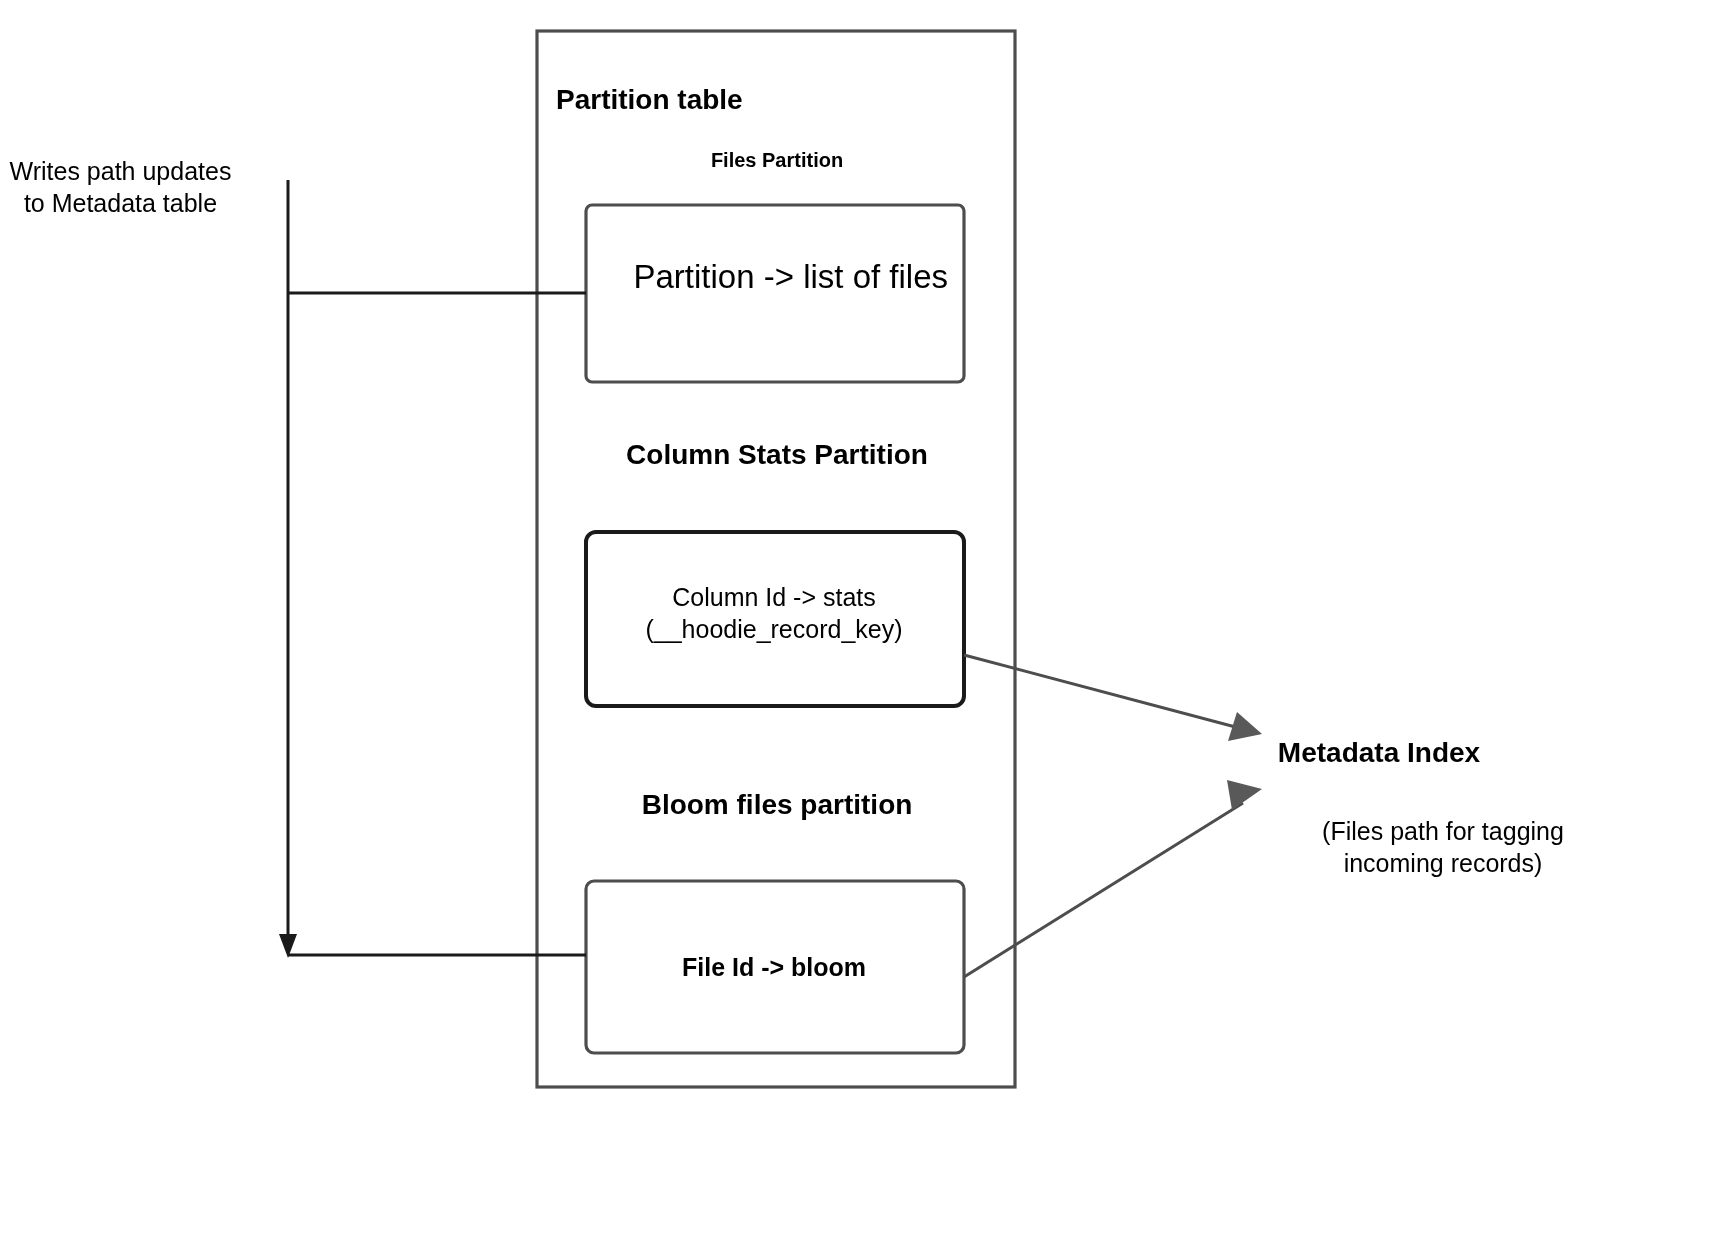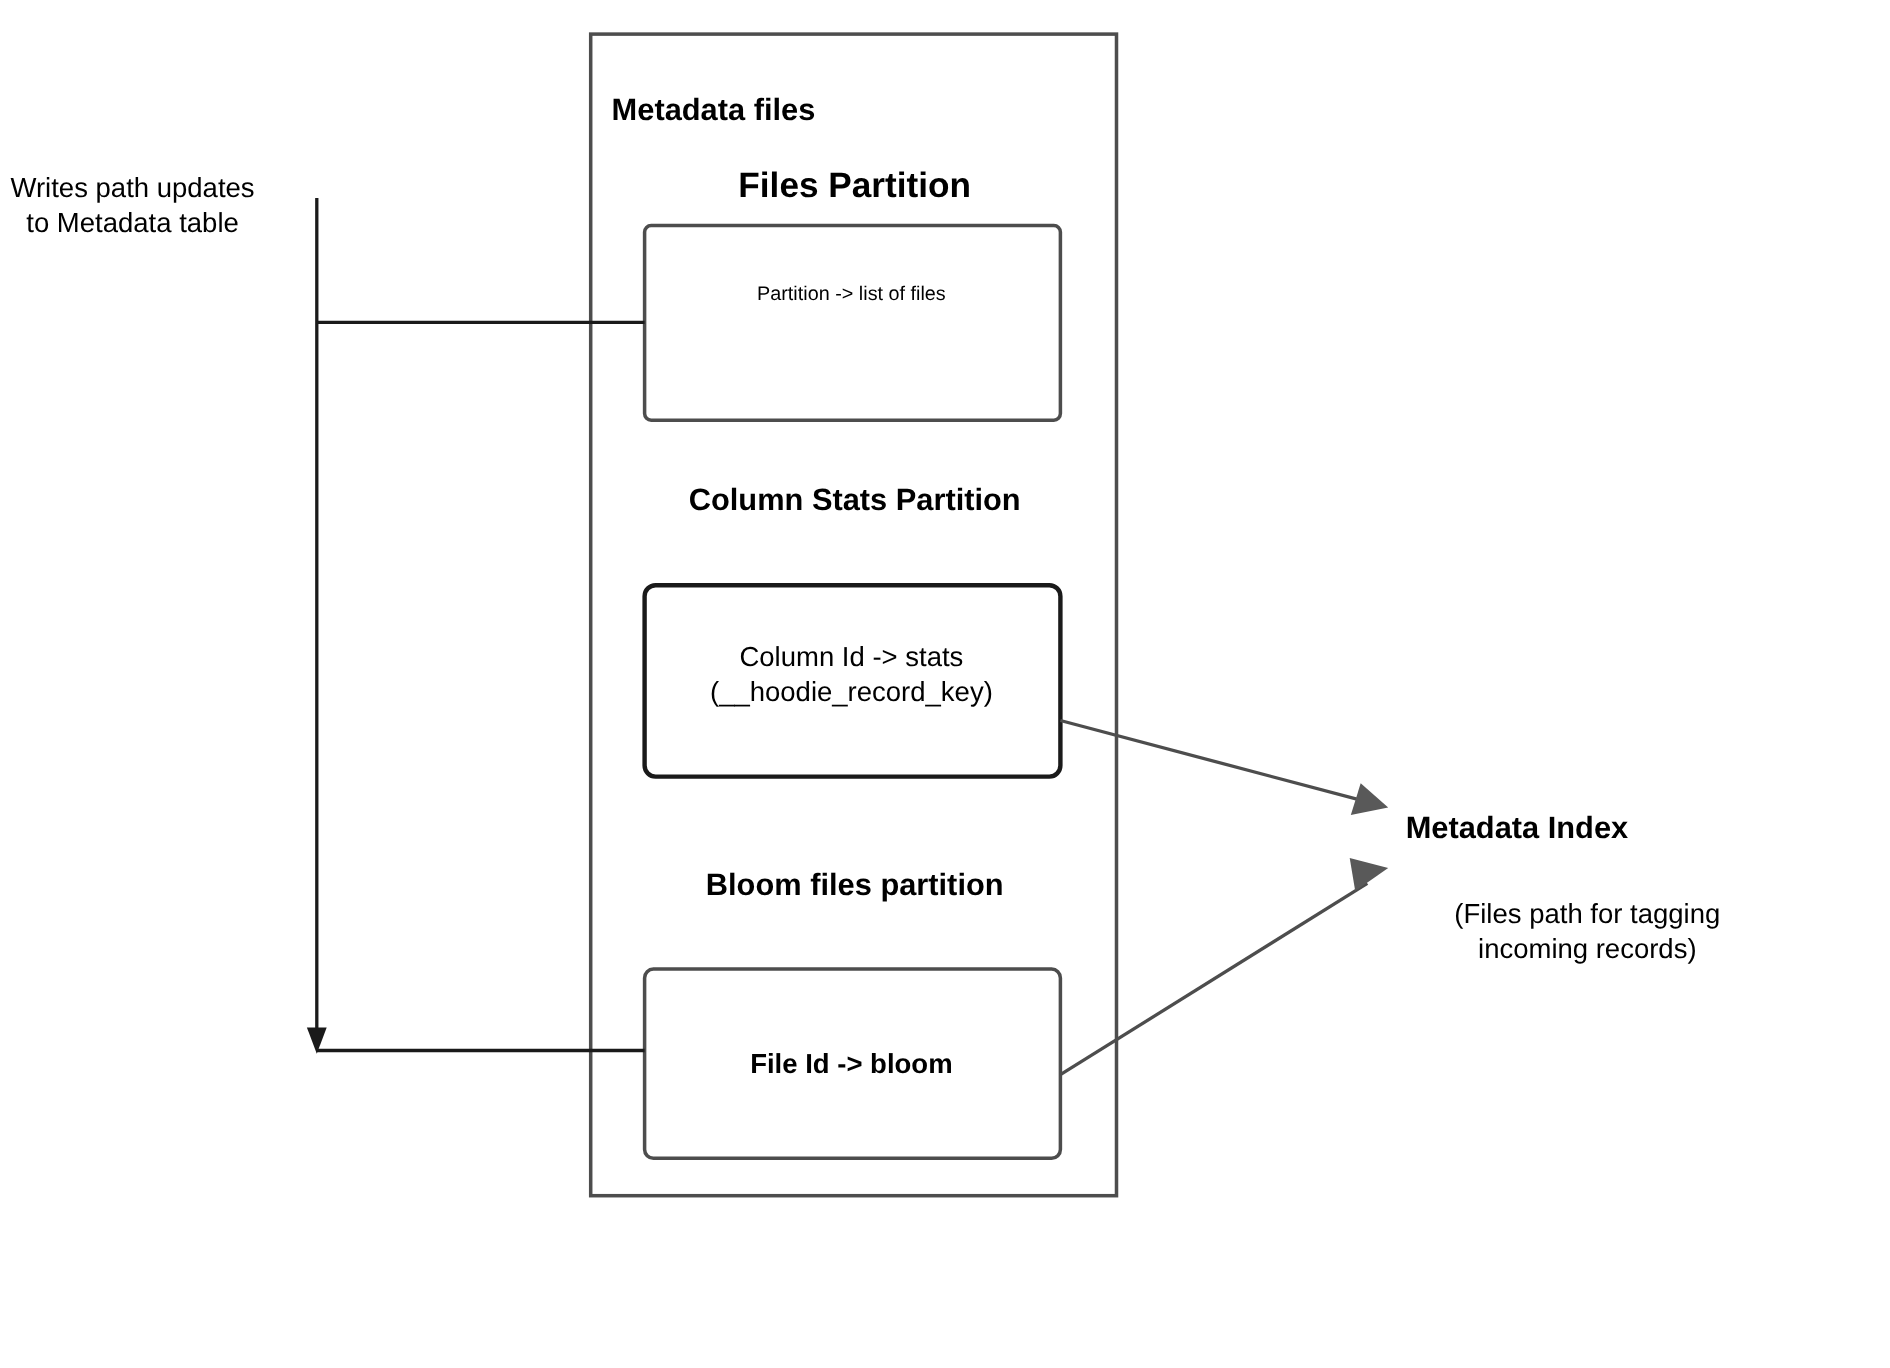--- a/index.html
+++ b/index.html
@@ -45,27 +45,28 @@
     left: 556px;
     top: 82px;
     width: 320px;
     text-align: left;
     font-size: 28px;
   }
   #files-partition-title {
     left: 612px;
     top: 148px;
     width: 330px;
-    font-size: 32px;
+    font-size: 20px;
   }
   #files-box-text {
     left: 600px;
     top: 256px;
     width: 348px;
-    font-size: 18px;
+    font-size: 33px;
+    text-align: right;
   }
   #colstats-partition-title {
     left: 612px;
     top: 437px;
     width: 330px;
     font-size: 28px;
   }
   #colstats-box-text {
     left: 600px;
     top: 581px;
@@ -123,21 +124,21 @@
 
     <line x1="964" y1="655" x2="1243" y2="729" stroke="#4d4d4d" stroke-width="3"></line>
     <polygon points="1262,734 1228,741 1237,712" fill="#595959"></polygon>
 
     <line x1="964" y1="977" x2="1243" y2="803" stroke="#4d4d4d" stroke-width="3"></line>
     <polygon points="1262,789 1232,810 1227,780" fill="#595959"></polygon>
   </svg>
 
   <div class="lbl" id="writes-label">Writes path updates to Metadata table</div>
 
-  <div class="lbl bold" id="metadata-table-title">Metadata files</div>
+  <div class="lbl bold" id="metadata-table-title">Partition table</div>
 
   <div class="lbl bold" id="files-partition-title">Files Partition</div>
 
   <div class="lbl" id="files-box-text">Partition -&gt; list of files</div>
 
   <div class="lbl bold" id="colstats-partition-title">Column Stats Partition</div>
 
   <div class="lbl" id="colstats-box-text">Column Id  -&gt; stats
 (__hoodie_record_key)</div>
 

